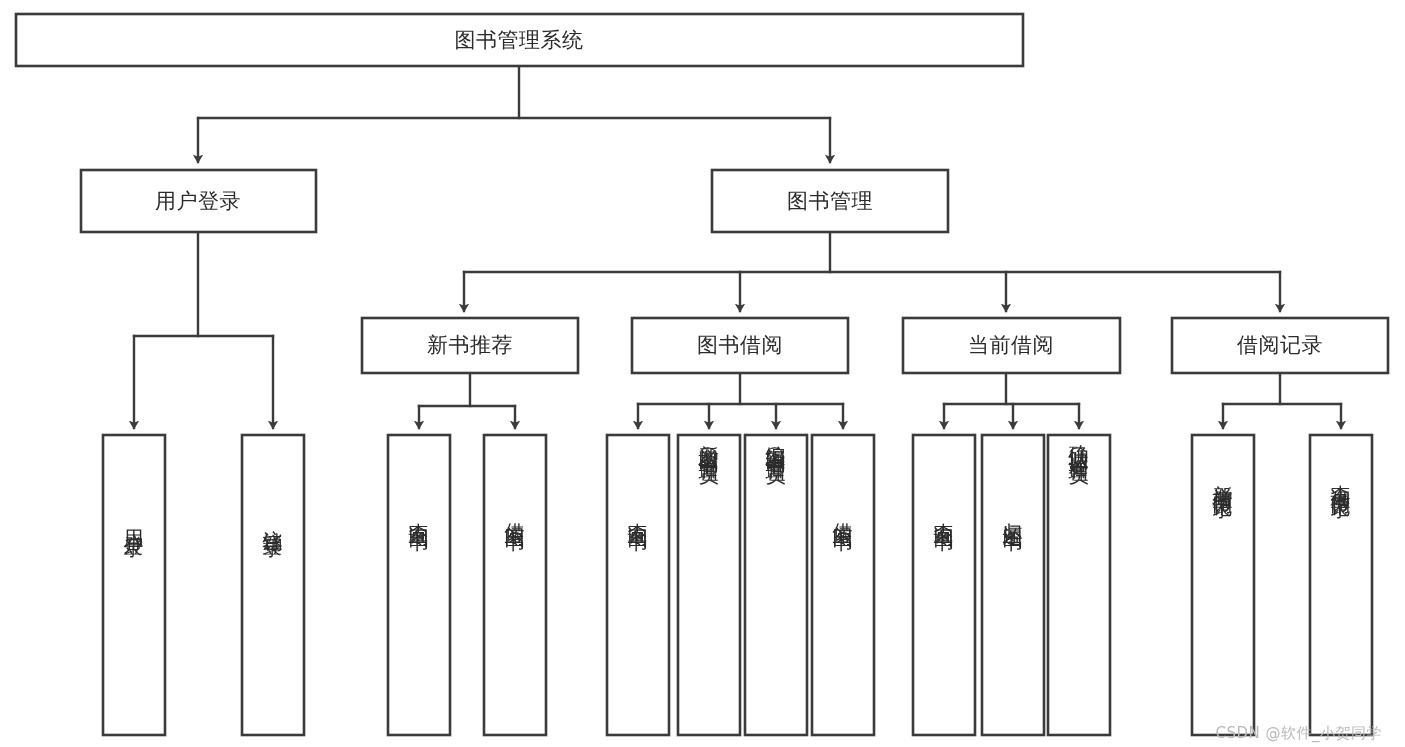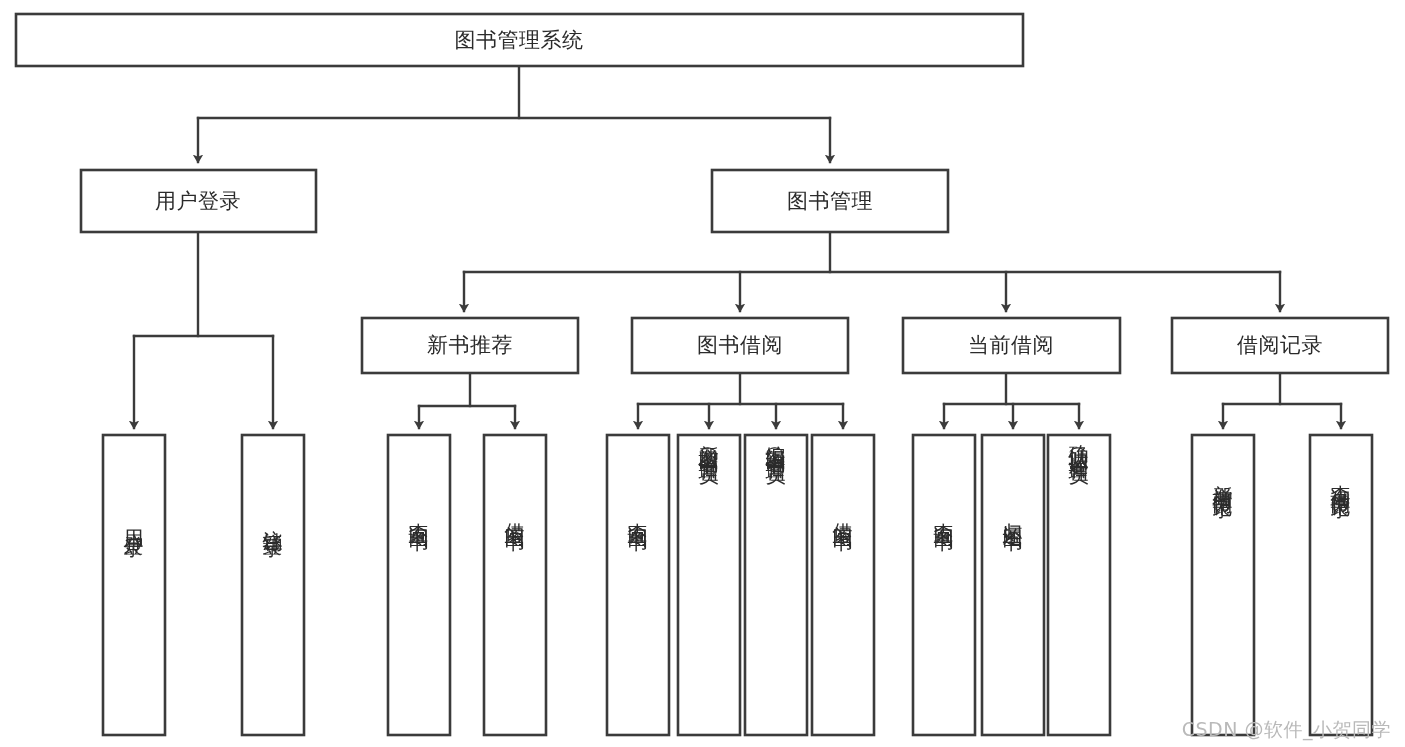--- a/index.html
+++ b/index.html
@@ -48,24 +48,24 @@
   .node-label-v {
     font-family: "DejaVu Sans", "Liberation Sans", sans-serif;
     font-size: 20px;
     fill: #2b2b2b;
     text-anchor: middle;
     writing-mode: vertical-rl;
     letter-spacing: 3px;
   }
   .watermark {
     position: absolute;
-    right: 14px;
+    right: 23px;
     bottom: 4px;
     font-family: "DejaVu Sans", "Liberation Sans", sans-serif;
-    font-size: 19px;
+    font-size: 15px;
     color: #b9b9b9;
     letter-spacing: 0.5px;
     white-space: nowrap;
     pointer-events: none;
   }
 </style>
 </head>
 <body>
 
 <div id="diagram-root">

